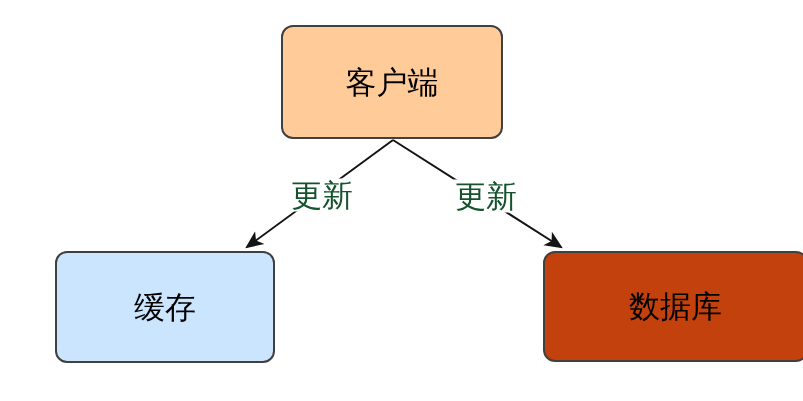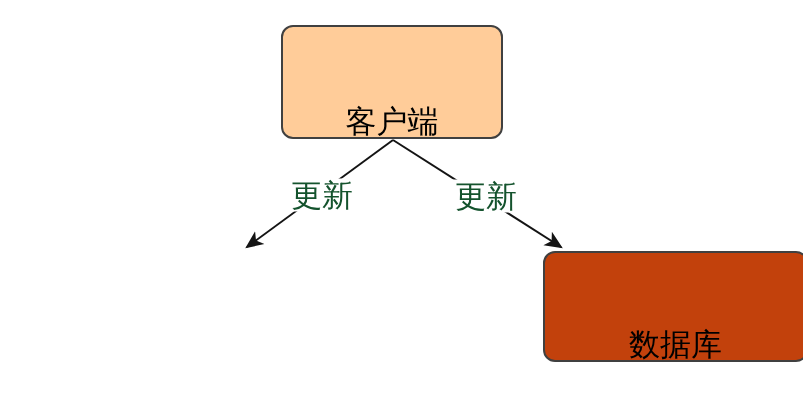--- a/index.html
+++ b/index.html
@@ -21,21 +21,21 @@
     top: 0;
     width: 803px;
     height: 401px;
   }
   .node {
     position: absolute;
     box-sizing: border-box;
     border: 2px solid #404040;
     border-radius: 12px;
     display: flex;
-    align-items: flex-end;
+    align-items: center;
     justify-content: center;
     font-size: 31px;
     line-height: 1;
     color: #000000;
     cursor: default;
   }
   .node-client {
     left: 281px; top: 25px;
     width: 222px; height: 114px;
     background: #FFCC99;
@@ -75,20 +75,23 @@
       </marker>
     </defs>
     <line x1="393" y1="140" x2="247" y2="247" stroke="#141414" stroke-width="2" marker-end="url(#arrowhead)"></line>
     <line x1="393" y1="140" x2="561" y2="247" stroke="#141414" stroke-width="2" marker-end="url(#arrowhead)"></line>
   </svg>
 
   <div class="node node-client">
     <span>客户端</span>
   </div>
 
+  <div class="node node-cache">
+    <span>缓存</span>
+  </div>
 
   <div class="node node-database">
     <span>数据库</span>
   </div>
 
   <div class="edge-label edge-label-left">更新</div>
 
   <div class="edge-label edge-label-right">更新</div>
 
 </div>

